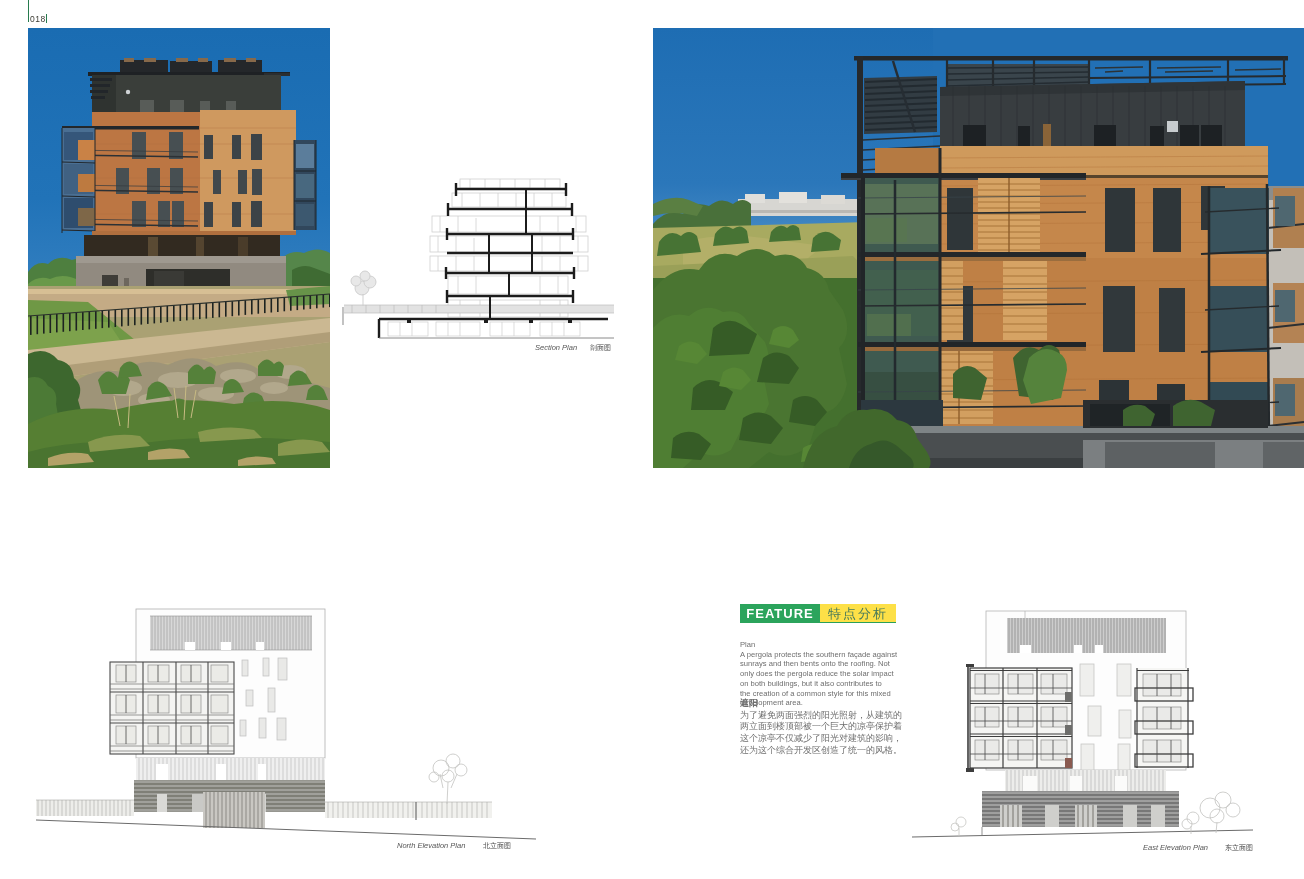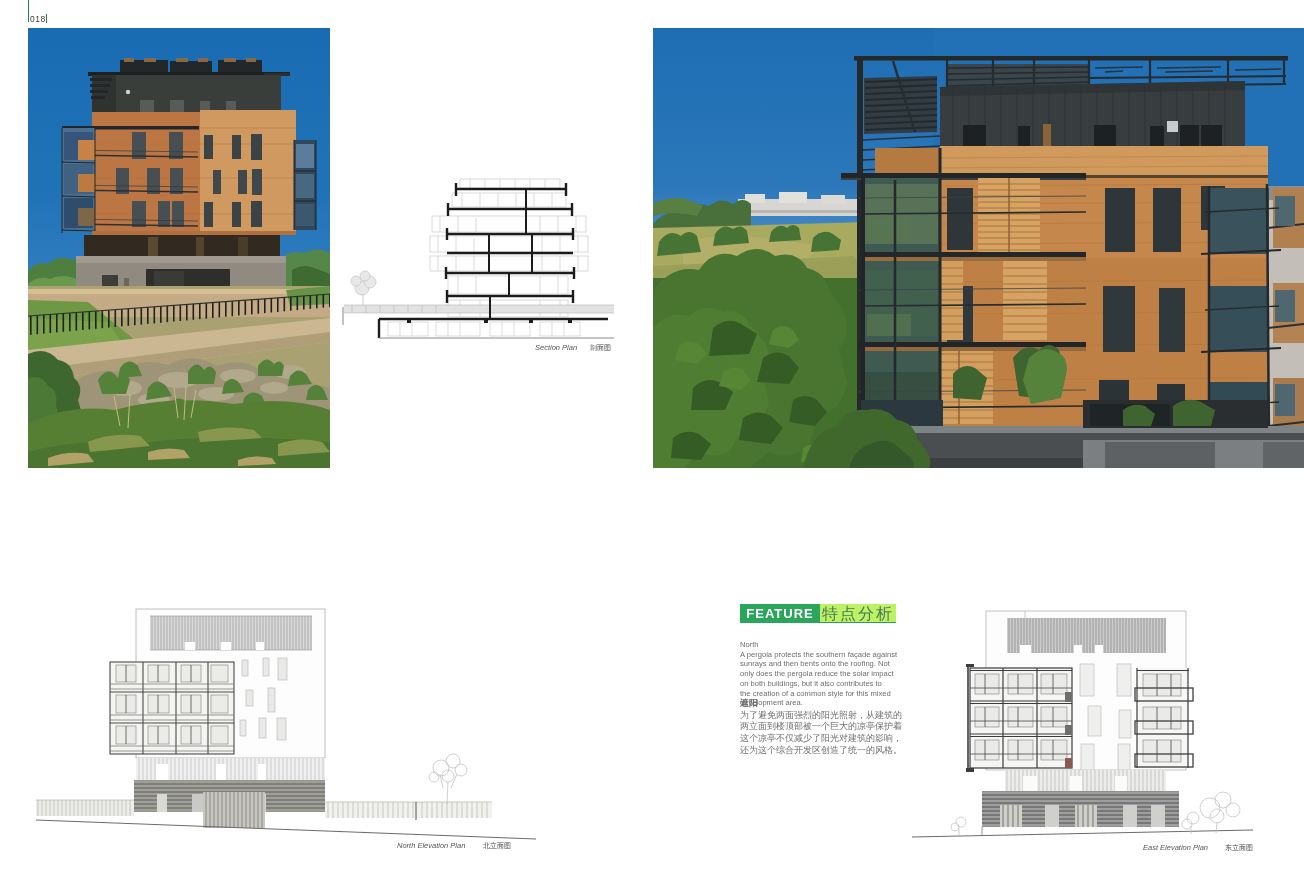--- a/index.html
+++ b/index.html
@@ -1073,25 +1073,25 @@
     <line x1="407" y1="190" x2="404" y2="176"></line>
     <line x1="415" y1="190" x2="421" y2="176"></line>
   </g>
 
   <text x="361" y="250" font-family="Liberation Sans, sans-serif" font-size="7.5" font-style="italic" fill="#555">North Elevation Plan</text>
   <text x="447" y="250" font-family="Liberation Sans, sans-serif" font-size="7" fill="#444">北立面图</text>
 </svg>
 
 <div class="abs" style="left:740px;top:604px;width:156px;height:19px;">
   <div style="position:absolute;left:0;top:0;width:80px;height:19px;background:#2ba45c;color:#fff;font-size:13px;font-weight:bold;text-align:center;line-height:19px;letter-spacing:1px;">FEATURE</div>
-  <div style="position:absolute;left:80px;top:0;width:76px;height:19px;background:#bef264;color:#47795b;font-size:16px;text-align:center;line-height:19px;letter-spacing:2px;border-bottom:1.5px solid #2aa05a;box-sizing:border-box;">特点分析</div>
+  <div style="position:absolute;left:80px;top:0;width:76px;height:19px;background:#fde047;color:#47795b;font-size:13px;text-align:center;line-height:19px;letter-spacing:2px;border-bottom:1.5px solid #2aa05a;box-sizing:border-box;">特点分析</div>
 </div>
 
 <div class="abs" style="left:740px;top:640px;width:170px;color:#6e6e6e;font-size:7.6px;line-height:9.7px;white-space:nowrap;">
-  <div>North</div>
+  <div>Plan</div>
   <div>A pergola protects the southern façade against<br>sunrays and then bents onto the roofing. Not<br>only does the pergola reduce the solar impact<br>on both buildings, but it also contributes to<br>the creation of a common style for this mixed<br>development area.</div>
 </div>
 
 <div class="abs" style="left:740px;top:698px;width:170px;color:#6e6e6e;font-size:9px;line-height:11.7px;white-space:nowrap;">
   <div style="font-weight:bold;">遮阳</div>
   <div>为了避免两面强烈的阳光照射，从建筑的<br>两立面到楼顶部被一个巨大的凉亭保护着，<br>这个凉亭不仅减少了阳光对建筑的影响，<br>还为这个综合开发区创造了统一的风格。</div>
 </div>
 
 <svg class="abs" style="left:905px;top:600px;" width="360" height="254" viewBox="0 0 360 254">
   <rect width="360" height="254" fill="#ffffff"></rect>

